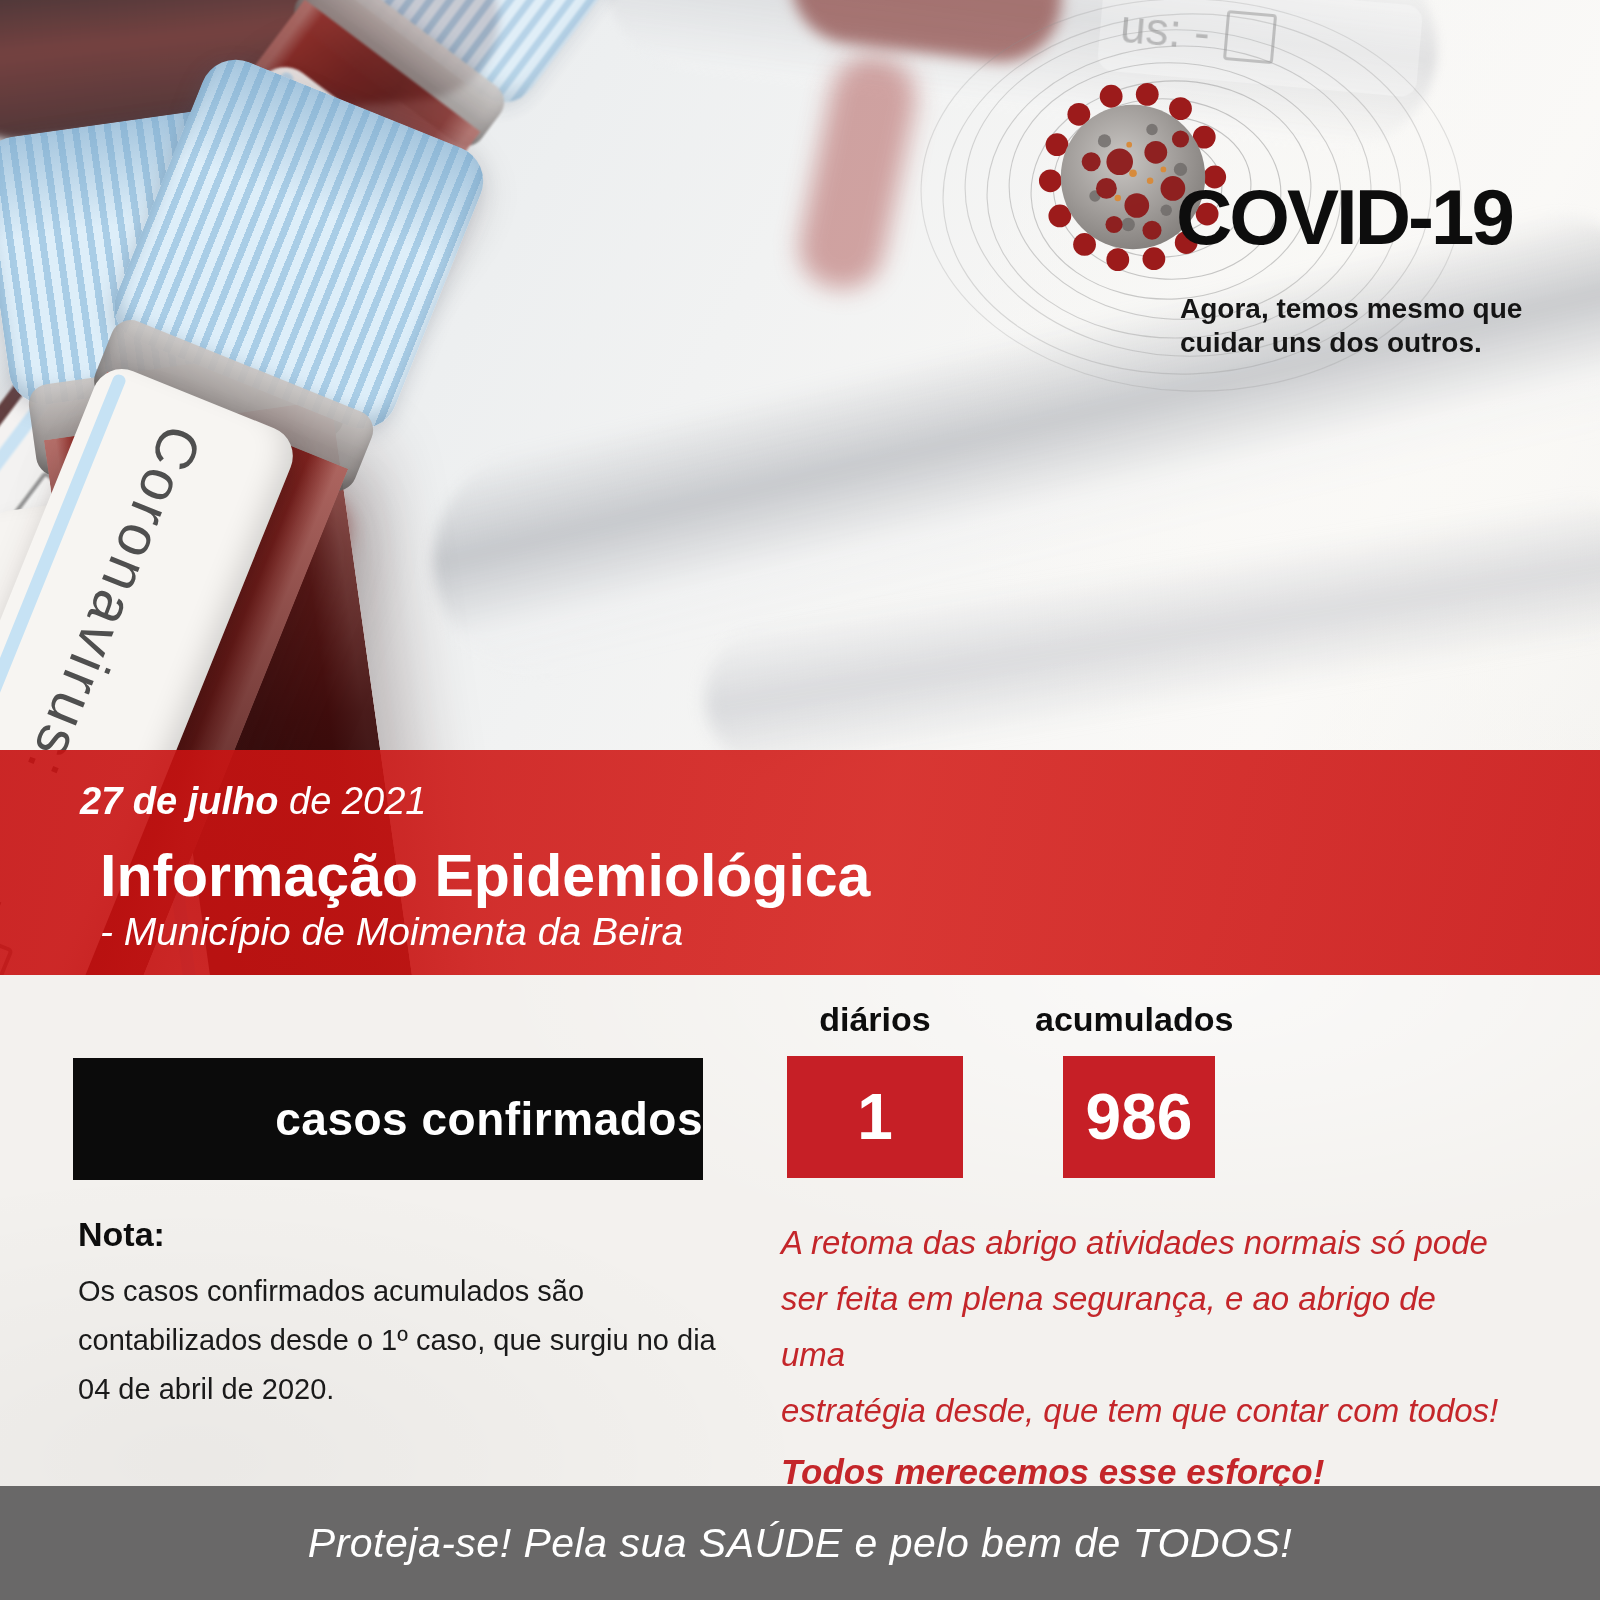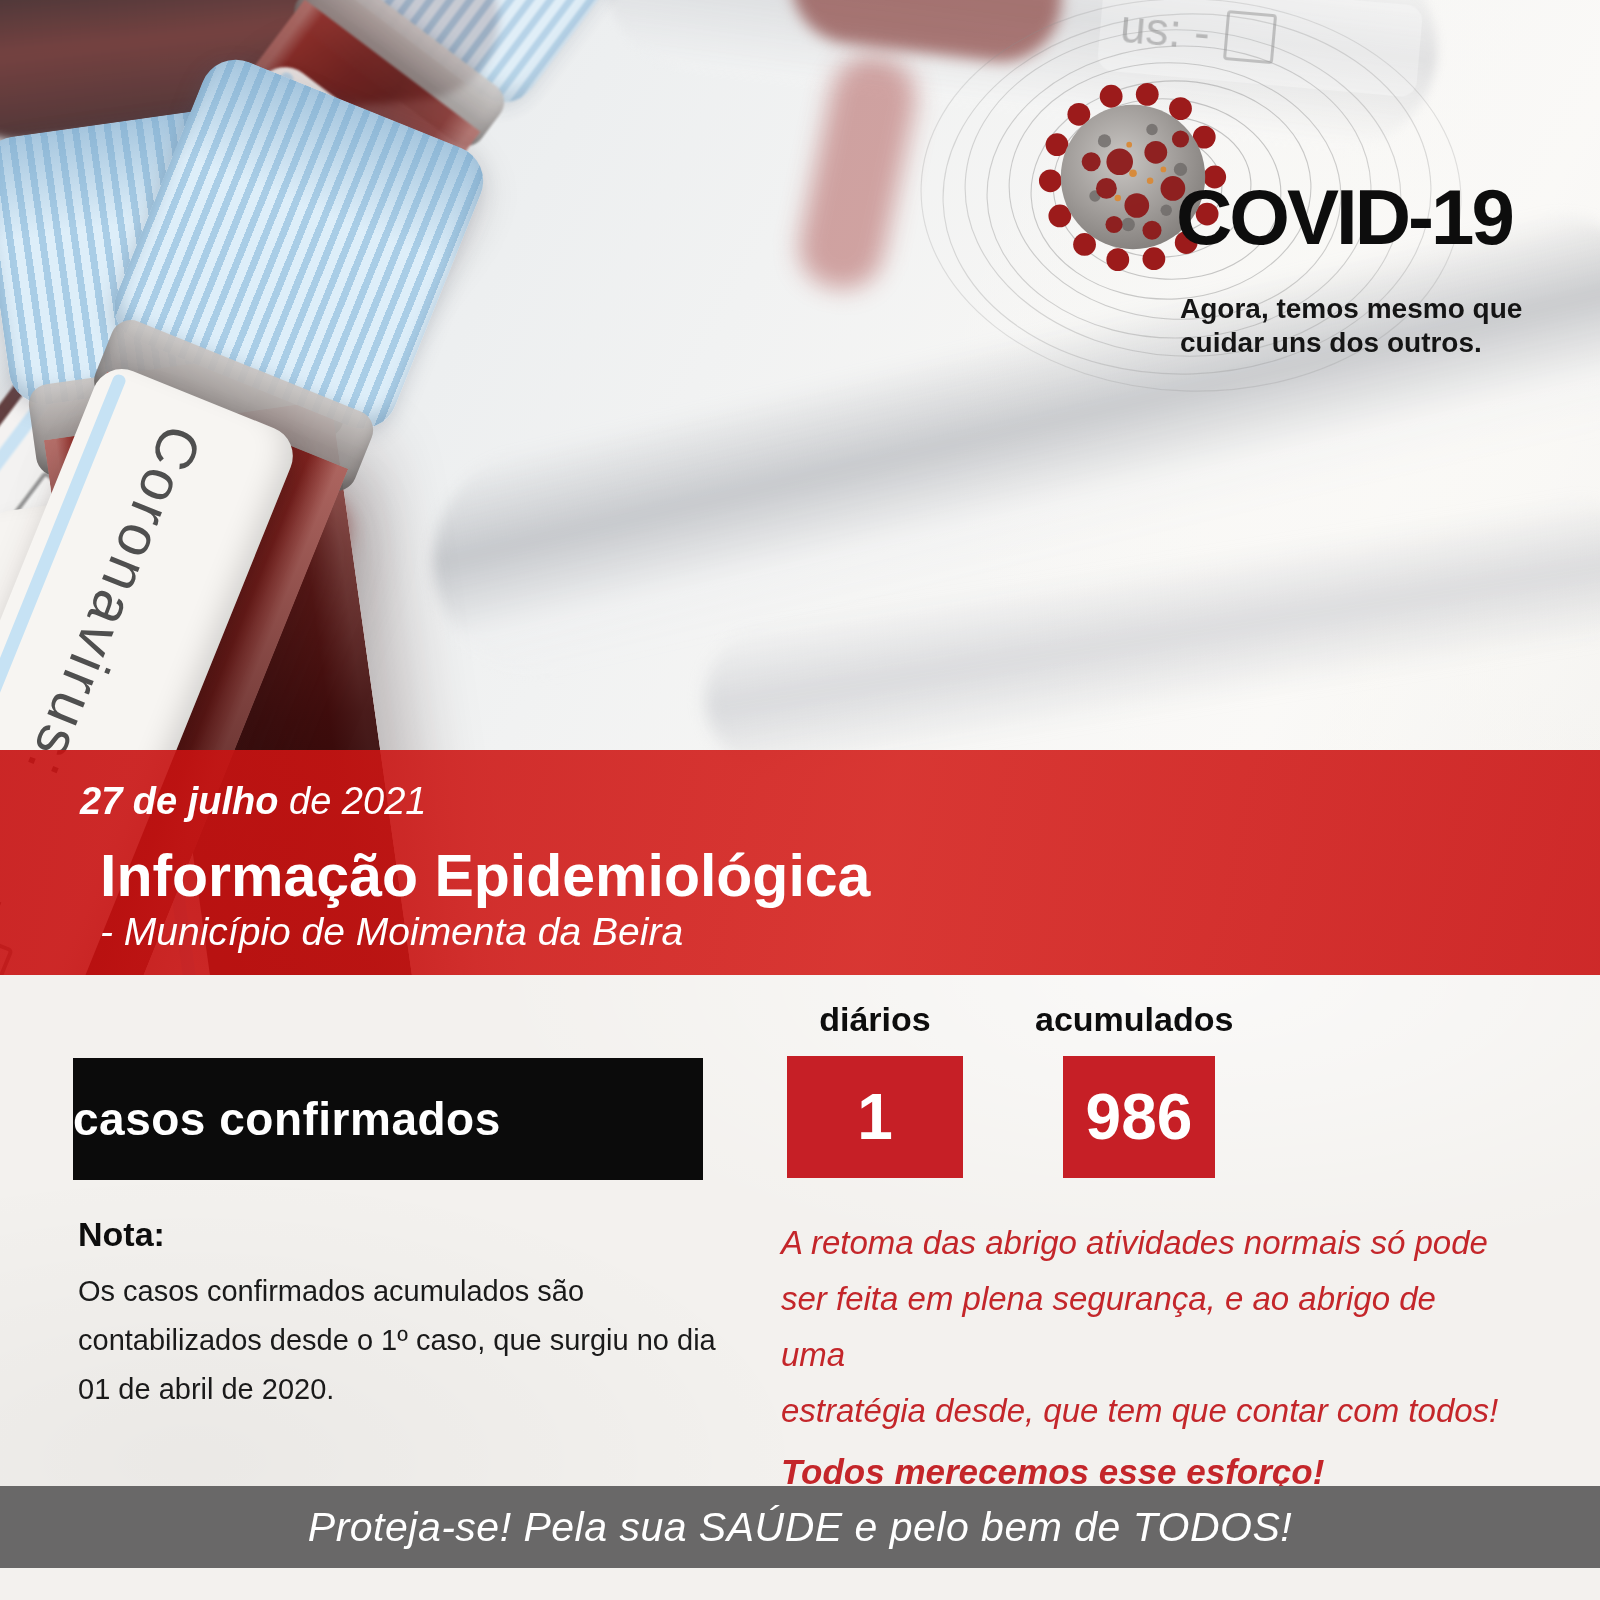--- a/index.html
+++ b/index.html
@@ -121,38 +121,38 @@
     position:absolute;left:0;top:975px;width:1600px;height:511px;background:#f3f1ee;
     background-image:
       radial-gradient(1200px 500px at 75% 0%, rgba(255,255,255,.6), rgba(255,255,255,0) 60%),
       radial-gradient(900px 420px at 12% 95%, rgba(0,0,0,.035), rgba(0,0,0,0) 70%);
   }
   .stat-header{position:absolute;font-size:34px;font-weight:700;color:#0d0d0d;text-align:center;}
   .hdr-daily{left:787px;top:25px;width:176px;}
   .hdr-cum{left:1035px;top:25px;width:178px;}
   .blackbox{
     position:absolute;left:73px;top:83px;width:630px;height:122px;background:#0b0b0b;
-    display:flex;align-items:center;justify-content:flex-start;
+    display:flex;align-items:center;justify-content:flex-end;
   }
   .blackbox span{color:#ffffff;font-size:46px;font-weight:700;letter-spacing:.5px;}
   .redbox{
     position:absolute;top:81px;height:122px;background:#c61f26;
     display:flex;align-items:center;justify-content:center;
   }
   .redbox span{color:#ffffff;font-size:64px;font-weight:700;}
   .box-daily{left:787px;width:176px;}
   .box-cum{left:1035px;width:152px;margin-left:28px;}
   .note-heading{position:absolute;left:78px;top:240px;font-size:34px;font-weight:700;color:#0d0d0d;}
   .note-body{position:absolute;left:78px;top:292px;width:672px;font-size:29px;color:#1a1a1a;line-height:49px;font-weight:400;}
   .message{position:absolute;left:781px;top:240px;width:720px;font-style:italic;color:#c4262a;}
   .message .mline{display:block;font-size:33px;line-height:56px;font-weight:400;}
   .message .memph{display:block;font-size:35px;line-height:58px;font-weight:700;margin-top:4px;}
   
   .footer{
-    position:absolute;left:0;top:1486px;width:1600px;height:82px;background:#696868;
+    position:absolute;left:0;top:1486px;width:1600px;height:114px;background:#696868;
     display:flex;align-items:center;justify-content:center;
   }
   .footer span{color:#ffffff;font-size:41px;font-style:italic;font-weight:400;letter-spacing:.5px;}
 </style>
 </head>
 <body>
 
 <div class="poster">
 
   <div class="photo">
@@ -309,21 +309,21 @@
       <span>casos confirmados</span>
     </div>
     <div class="redbox box-daily">
       <span>1</span>
     </div>
     <div class="redbox box-cum">
       <span>986</span>
     </div>
 
     <div class="note-heading">Nota:</div>
-    <div class="note-body">Os casos confirmados acumulados são contabilizados desde o 1º caso, que surgiu no dia 01 de abril de 2020.</div>
+    <div class="note-body">Os casos confirmados acumulados são contabilizados desde o 1º caso, que surgiu no dia 04 de abril de 2020.</div>
 
     <div class="message">
       <span class="mline">A retoma das abrigo atividades normais só pode</span>
       <span class="mline">ser feita em plena segurança, e ao abrigo de uma</span>
       <span class="mline">estratégia desde, que tem que contar com todos!</span>
       <span class="memph">Todos merecemos esse esforço!</span>
     </div>
   </div>
 
   <div class="footer">

